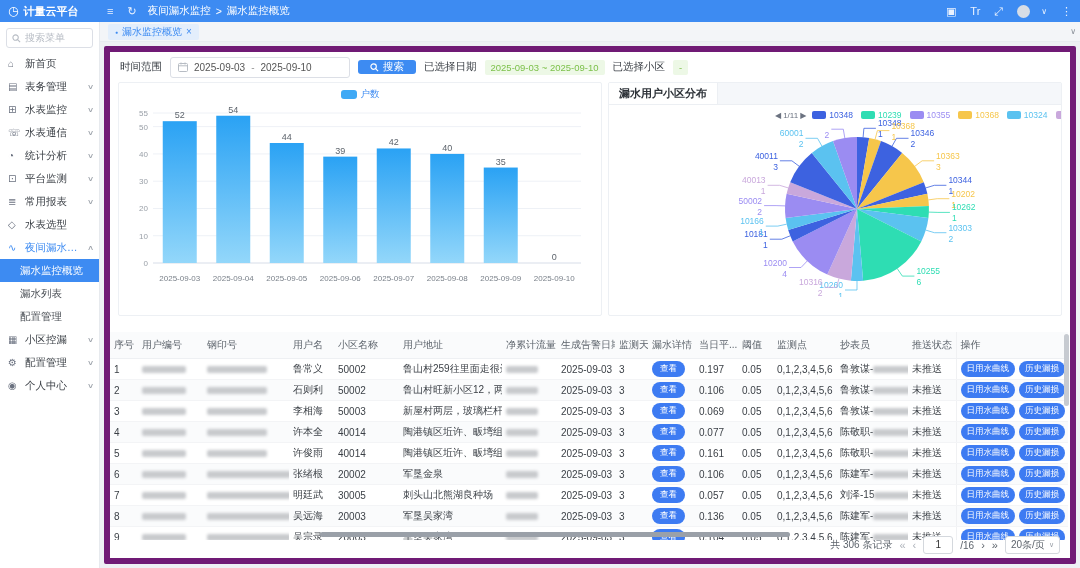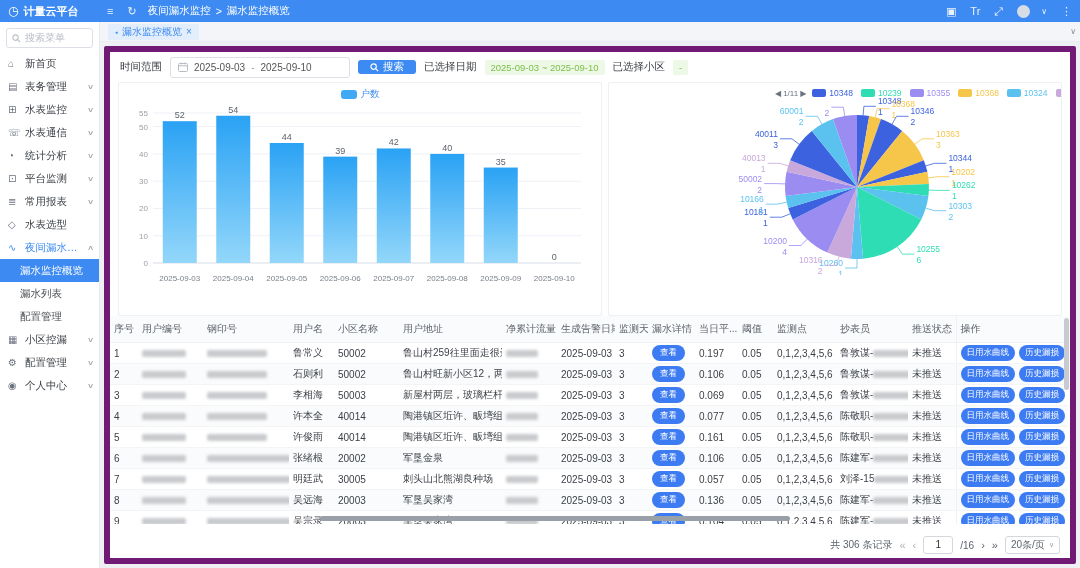--- a/index.html
+++ b/index.html
@@ -54,21 +54,21 @@
   .blegend { height:18px; display:flex; align-items:center; justify-content:center; gap:4px; font-size:9.5px; color:#3d8bf2; padding-top:4px; }
   .blegend .sw { width:16px; height:9px; border-radius:3px; background:#3fa9f5; }
 
   .plegend { position:absolute; top:3px; left:166px; right:0; height:14px; display:flex; align-items:center; gap:6px; overflow:hidden; white-space:nowrap; font-size:8.5px; z-index:5; }
   .plegend .pg { color:#6b7280; font-size:8px; display:flex; gap:2px; align-items:center; }
   .pl-item { display:flex; align-items:center; gap:3px; flex:0 0 auto; }
   .pl-item .sw { width:14px; height:8px; border-radius:2px; }
 
   
   .tbl-strip { margin-top:2px; }
-  .tblwrap { position:relative; height:208px; overflow:hidden; }
+  .tblwrap { position:relative; height:208px; overflow:hidden;margin-top:16px; }
   table { border-collapse:collapse; table-layout:fixed; width:958px; }
   th { background:#fafbfc; color:#5d6océ; }
   th { color:#5d646c; font-weight:normal; font-size:10px; text-align:left; padding:6px 4px; border-bottom:1px solid #eef0f3; white-space:nowrap; overflow:hidden; }
   td { font-size:10px; color:#3a3f45; padding:0 4px; height:21px; border-bottom:1px solid #f3f4f6; white-space:nowrap; overflow:hidden; }
   tr:nth-child(even) td { background:#fafbfc; }
   td.ops, th.ops { border-left:1px solid #f0f1f3; }
   .redact { display:inline-block; height:7px; border-radius:2px; background:#c8cacd; filter:blur(1.6px); vertical-align:middle; }
   .pill { display:inline-block; background:#3d7bf2; color:#fff; border-radius:9px; padding:2px 8px; font-size:8.5px; cursor:pointer; }
   .pill.op { margin-right:4px; padding:2px 6px; }
   .vscroll { position:absolute; right:1px; top:2px; width:5px; height:72px; background:#c7cbd1; border-radius:3px; }
@@ -276,20 +276,23 @@
                 <text x="328.25" y="180" font-size="8" fill="#7a818a" text-anchor="middle">2025-09-08</text>
                 <rect x="364.75" y="66.54545454545455" width="34" height="95.45454545454545" fill="url(#bg1)"></rect>
                 <text x="381.75" y="63.54545454545455" font-size="9" fill="#5d646c" text-anchor="middle">35</text>
                 <text x="381.75" y="180" font-size="8" fill="#7a818a" text-anchor="middle">2025-09-09</text>
                 <text x="435.25" y="159" font-size="9" fill="#5d646c" text-anchor="middle">0</text>
                 <text x="435.25" y="180" font-size="8" fill="#7a818a" text-anchor="middle">2025-09-10</text>
               </svg></div>
         </div>
       </div>
       <div class="card right">
+        <div class="strip">
+            <div class="ttab">漏水用户小区分布</div>
+          </div>
         <div class="cbody">
           <div class="plegend">
             <span class="pg">
                 <span>◀</span>
                 <span>1/11</span>
                 <span>▶</span>
               </span>
             <span id="plitems" style="display:flex;gap:8px;">
                 <span class="pl-item">
                   <span class="sw" style="background:#3D62E0"></span>

